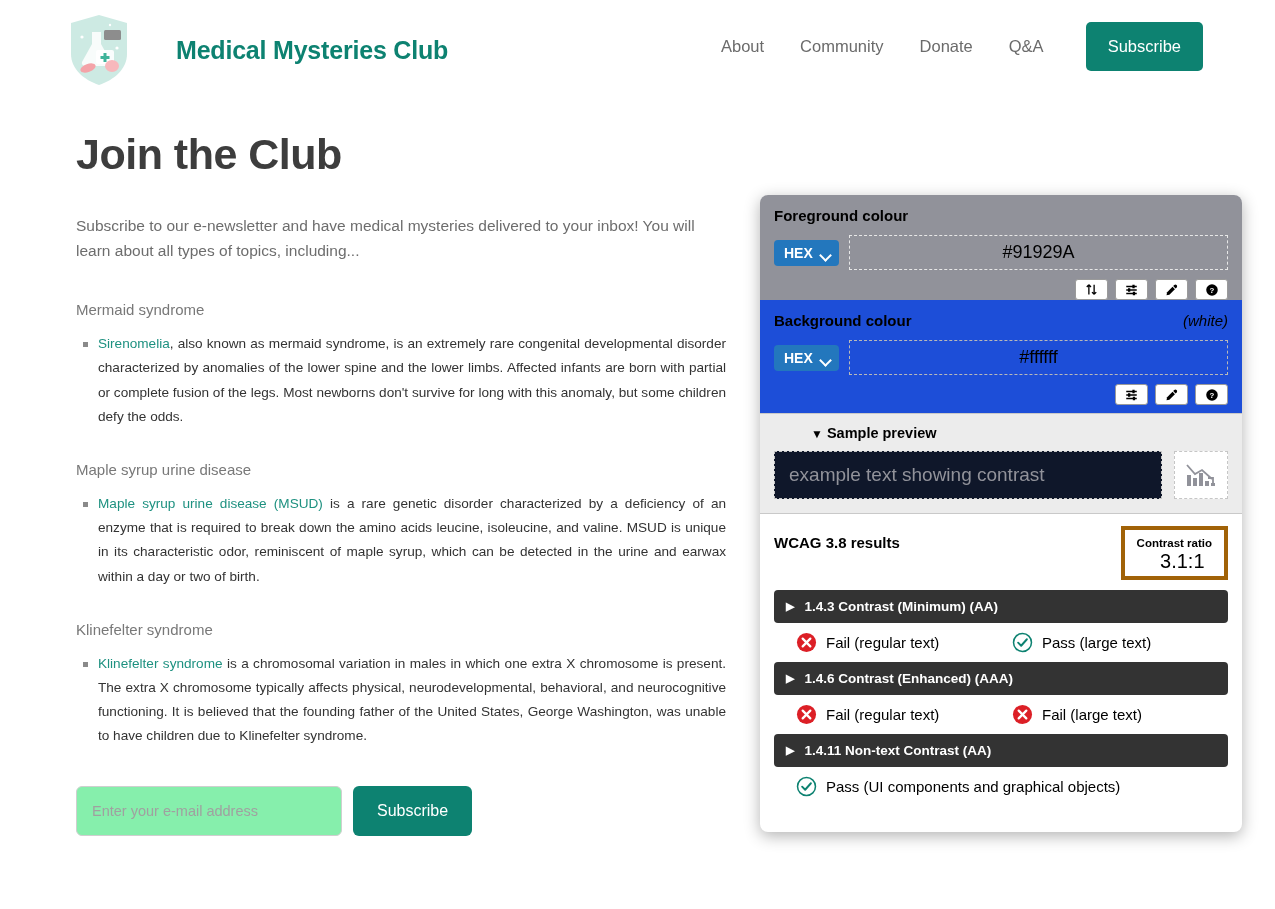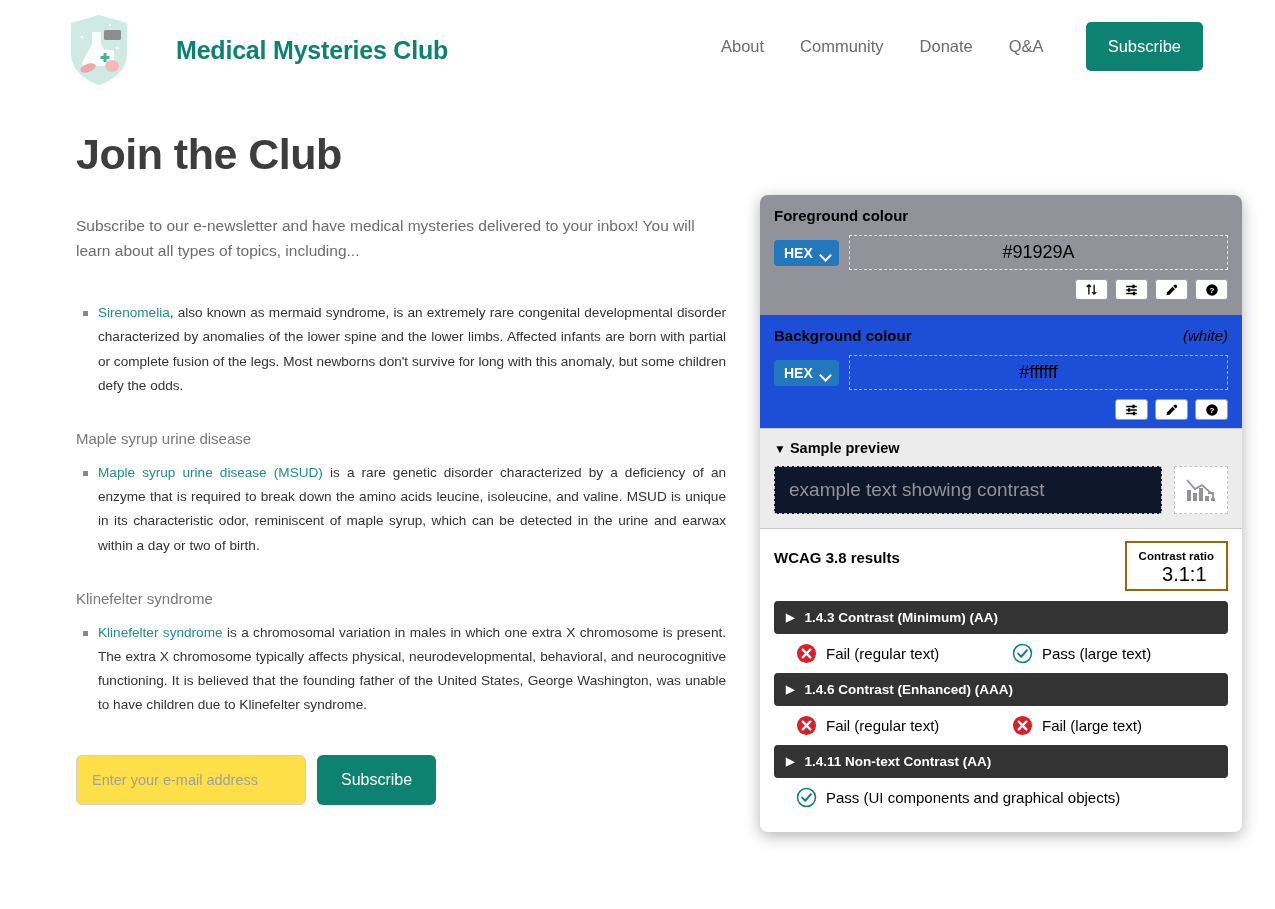--- a/index.html
+++ b/index.html
@@ -108,28 +108,28 @@
     background: #8a8a8a;
   }
   .cond-link { color: #1e9180; text-decoration: none; }
 
   
   .subscribe-row {
     display: flex; align-items: stretch; gap: 11px;
     margin-top: 38px;
   }
   .email-input {
-    width: 230px; height: 50px;
+    width: 266px; height: 50px;
     border: 1px solid #cfcfcf;
     border-radius: 6px;
     padding: 0 15px;
     font-size: 14.5px;
     color: #333;
     font-family: "Liberation Sans", sans-serif;
-    background: #fde047;
+    background: #86efac;
   }
   .email-input::placeholder { color: #a0a0a0; }
   .form-subscribe {
     background: #0d8271;
     color: #fff;
     border: none;
     border-radius: 6px;
     font-size: 16px;
     padding: 0 24px;
     cursor: pointer;
@@ -159,21 +159,21 @@
     position: absolute; left: 0; right: 0;
     text-align: center;
     font-size: 12.5px;
     color: #b4b4b4;
     font-weight: bold;
     pointer-events: none;
   }
 
   .fg-panel {
     background: #91929a;
-    padding: 12px 14px 15px 14px;
+    padding: 12px 14px 0 14px;
   }
   .bg-panel {
     background: #1d4ed8;
     padding: 12px 14px 8px 14px;
     border-bottom: 1px solid #c9c9c9;
   }
   .panel-head {
     display: flex; align-items: baseline; justify-content: space-between;
     margin-bottom: 11px;
   }
@@ -232,20 +232,21 @@
   }
 
   .preview-panel {
     background: #ececec;
     padding: 11px 14px 14px 14px;
     border-bottom: 1px solid #c9c9c9;
   }
   .preview-head {
     font-size: 14.5px; font-weight: bold; color: #000;
     margin-bottom: 10px;
+    margin-left: 37px;
   }
   .preview-head .caret { font-size: 12px; margin-right: 4px; }
   .preview-body { display: flex; gap: 12px; align-items: stretch; }
   .sample-text {
     flex: 1;
     border: 1px dashed #c6c6c6;
     background: #0f172a;
     color: #91929a;
     font-size: 19px;
     display: flex; align-items: center;
@@ -259,21 +260,21 @@
     display: flex; align-items: center; justify-content: center;
   }
 
   .results-panel { padding: 12px 14px 10px 14px; background: #fff; }
   .results-head {
     display: flex; align-items: flex-start; justify-content: space-between;
     margin-bottom: 10px;
   }
   .results-title { font-size: 15px; font-weight: bold; color: #000; padding-top: 8px; }
   .ratio-box {
-    border: 2px solid #a16207;
+    border: 4px solid #a16207;
     padding: 3px 12px 4px 12px;
     text-align: center;
     min-width: 98px;
   }
   .ratio-label { font-size: 11.5px; font-weight: bold; color: #000; }
   .ratio-value { font-size: 20px; color: #000; line-height: 1.05; margin-left: 16px; }
 
   .criterion {
     background: #333333;
     color: #ffffff;
@@ -326,20 +327,21 @@
     <a class="nav-link" href="#">Donate</a>
     <a class="nav-link" href="#">Q&amp;A</a>
     <button class="nav-subscribe">Subscribe</button>
   </nav>
 </header>
 
 <main class="content">
   <h1 class="page-title">Join the Club</h1>
   <p class="intro">Subscribe to our e-newsletter and have medical mysteries delivered to your inbox! You will learn about all types of topics, including...</p>
 
+  <h3 class="cond-title">Mermaid syndrome</h3>
   <ul class="cond-list">
     <li><a class="cond-link" href="#">Sirenomelia</a><span>, also known as mermaid syndrome, is an extremely rare congenital developmental disorder characterized by anomalies of the lower spine and the lower limbs. Affected infants are born with partial or complete fusion of the legs. Most newborns don't survive for long with this anomaly, but some children defy the odds.</span></li>
   </ul>
 
   <h3 class="cond-title">Maple syrup urine disease</h3>
   <ul class="cond-list">
     <li><a class="cond-link" href="#">Maple syrup urine disease (MSUD)</a><span> is a rare genetic disorder characterized by a deficiency of an enzyme that is required to break down the amino acids leucine, isoleucine, and valine. MSUD is unique in its characteristic odor, reminiscent of maple syrup, which can be detected in the urine and earwax within a day or two of birth.</span></li>
   </ul>
 
   <h3 class="cond-title">Klinefelter syndrome</h3>

